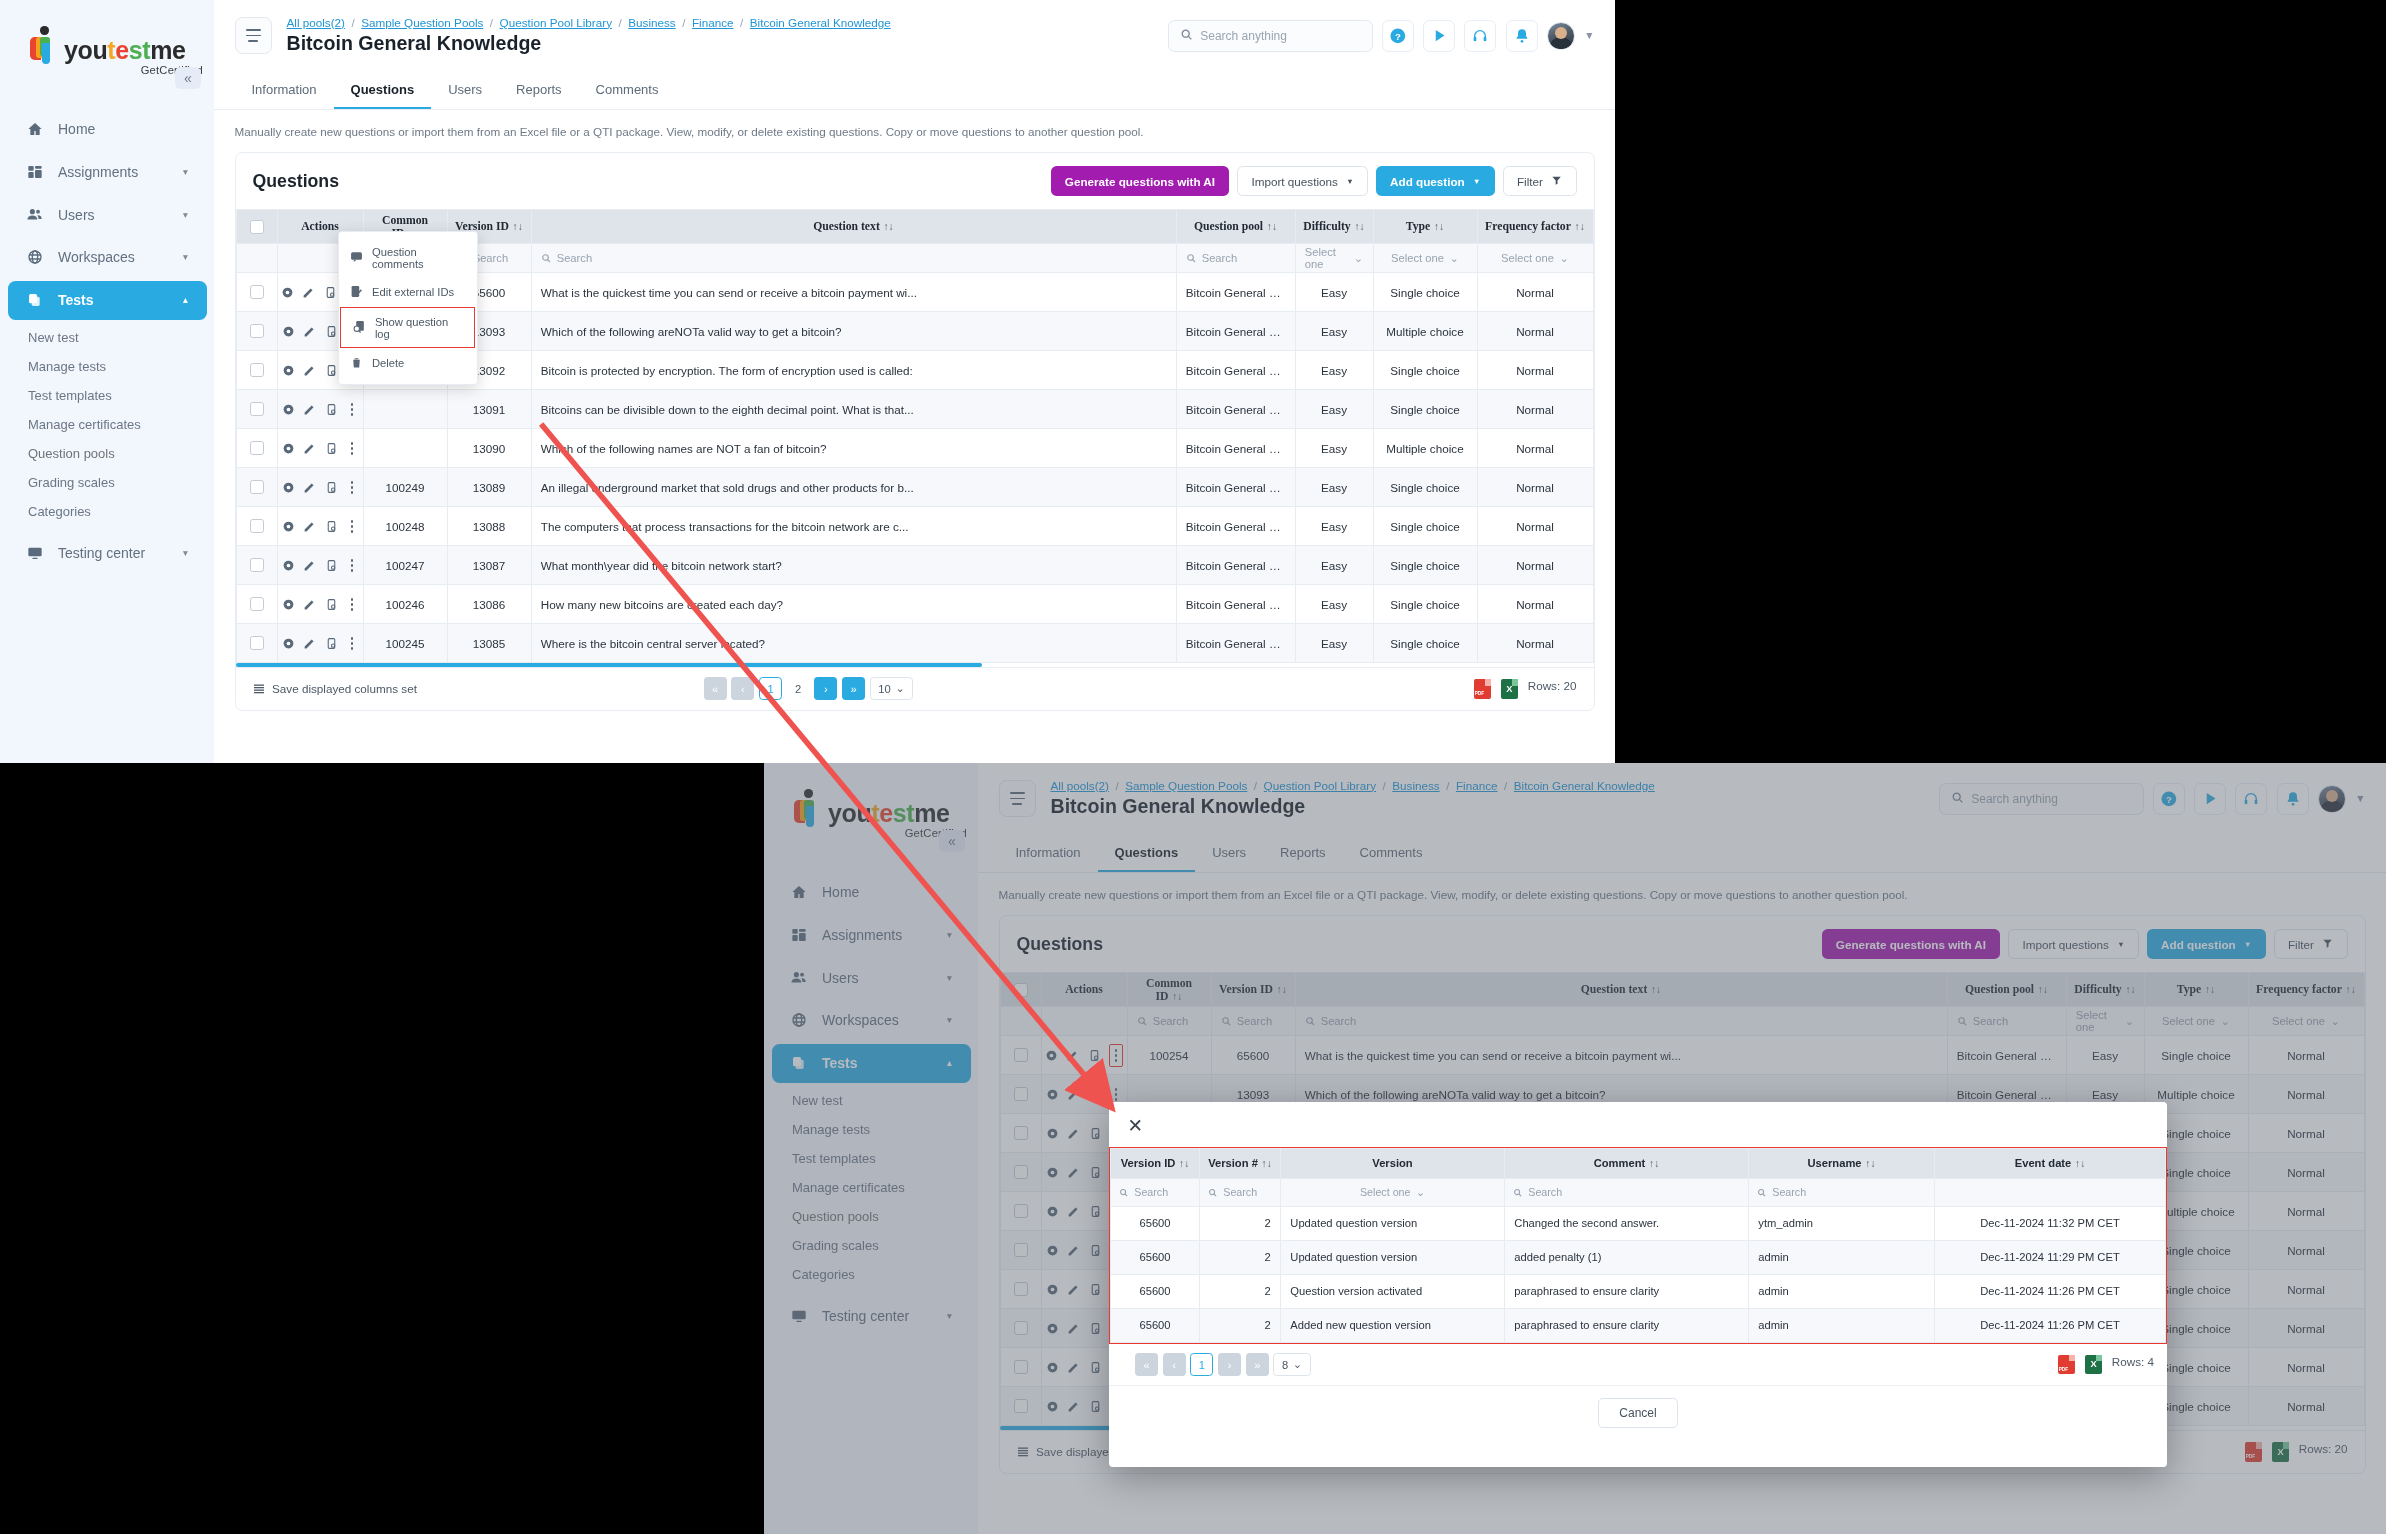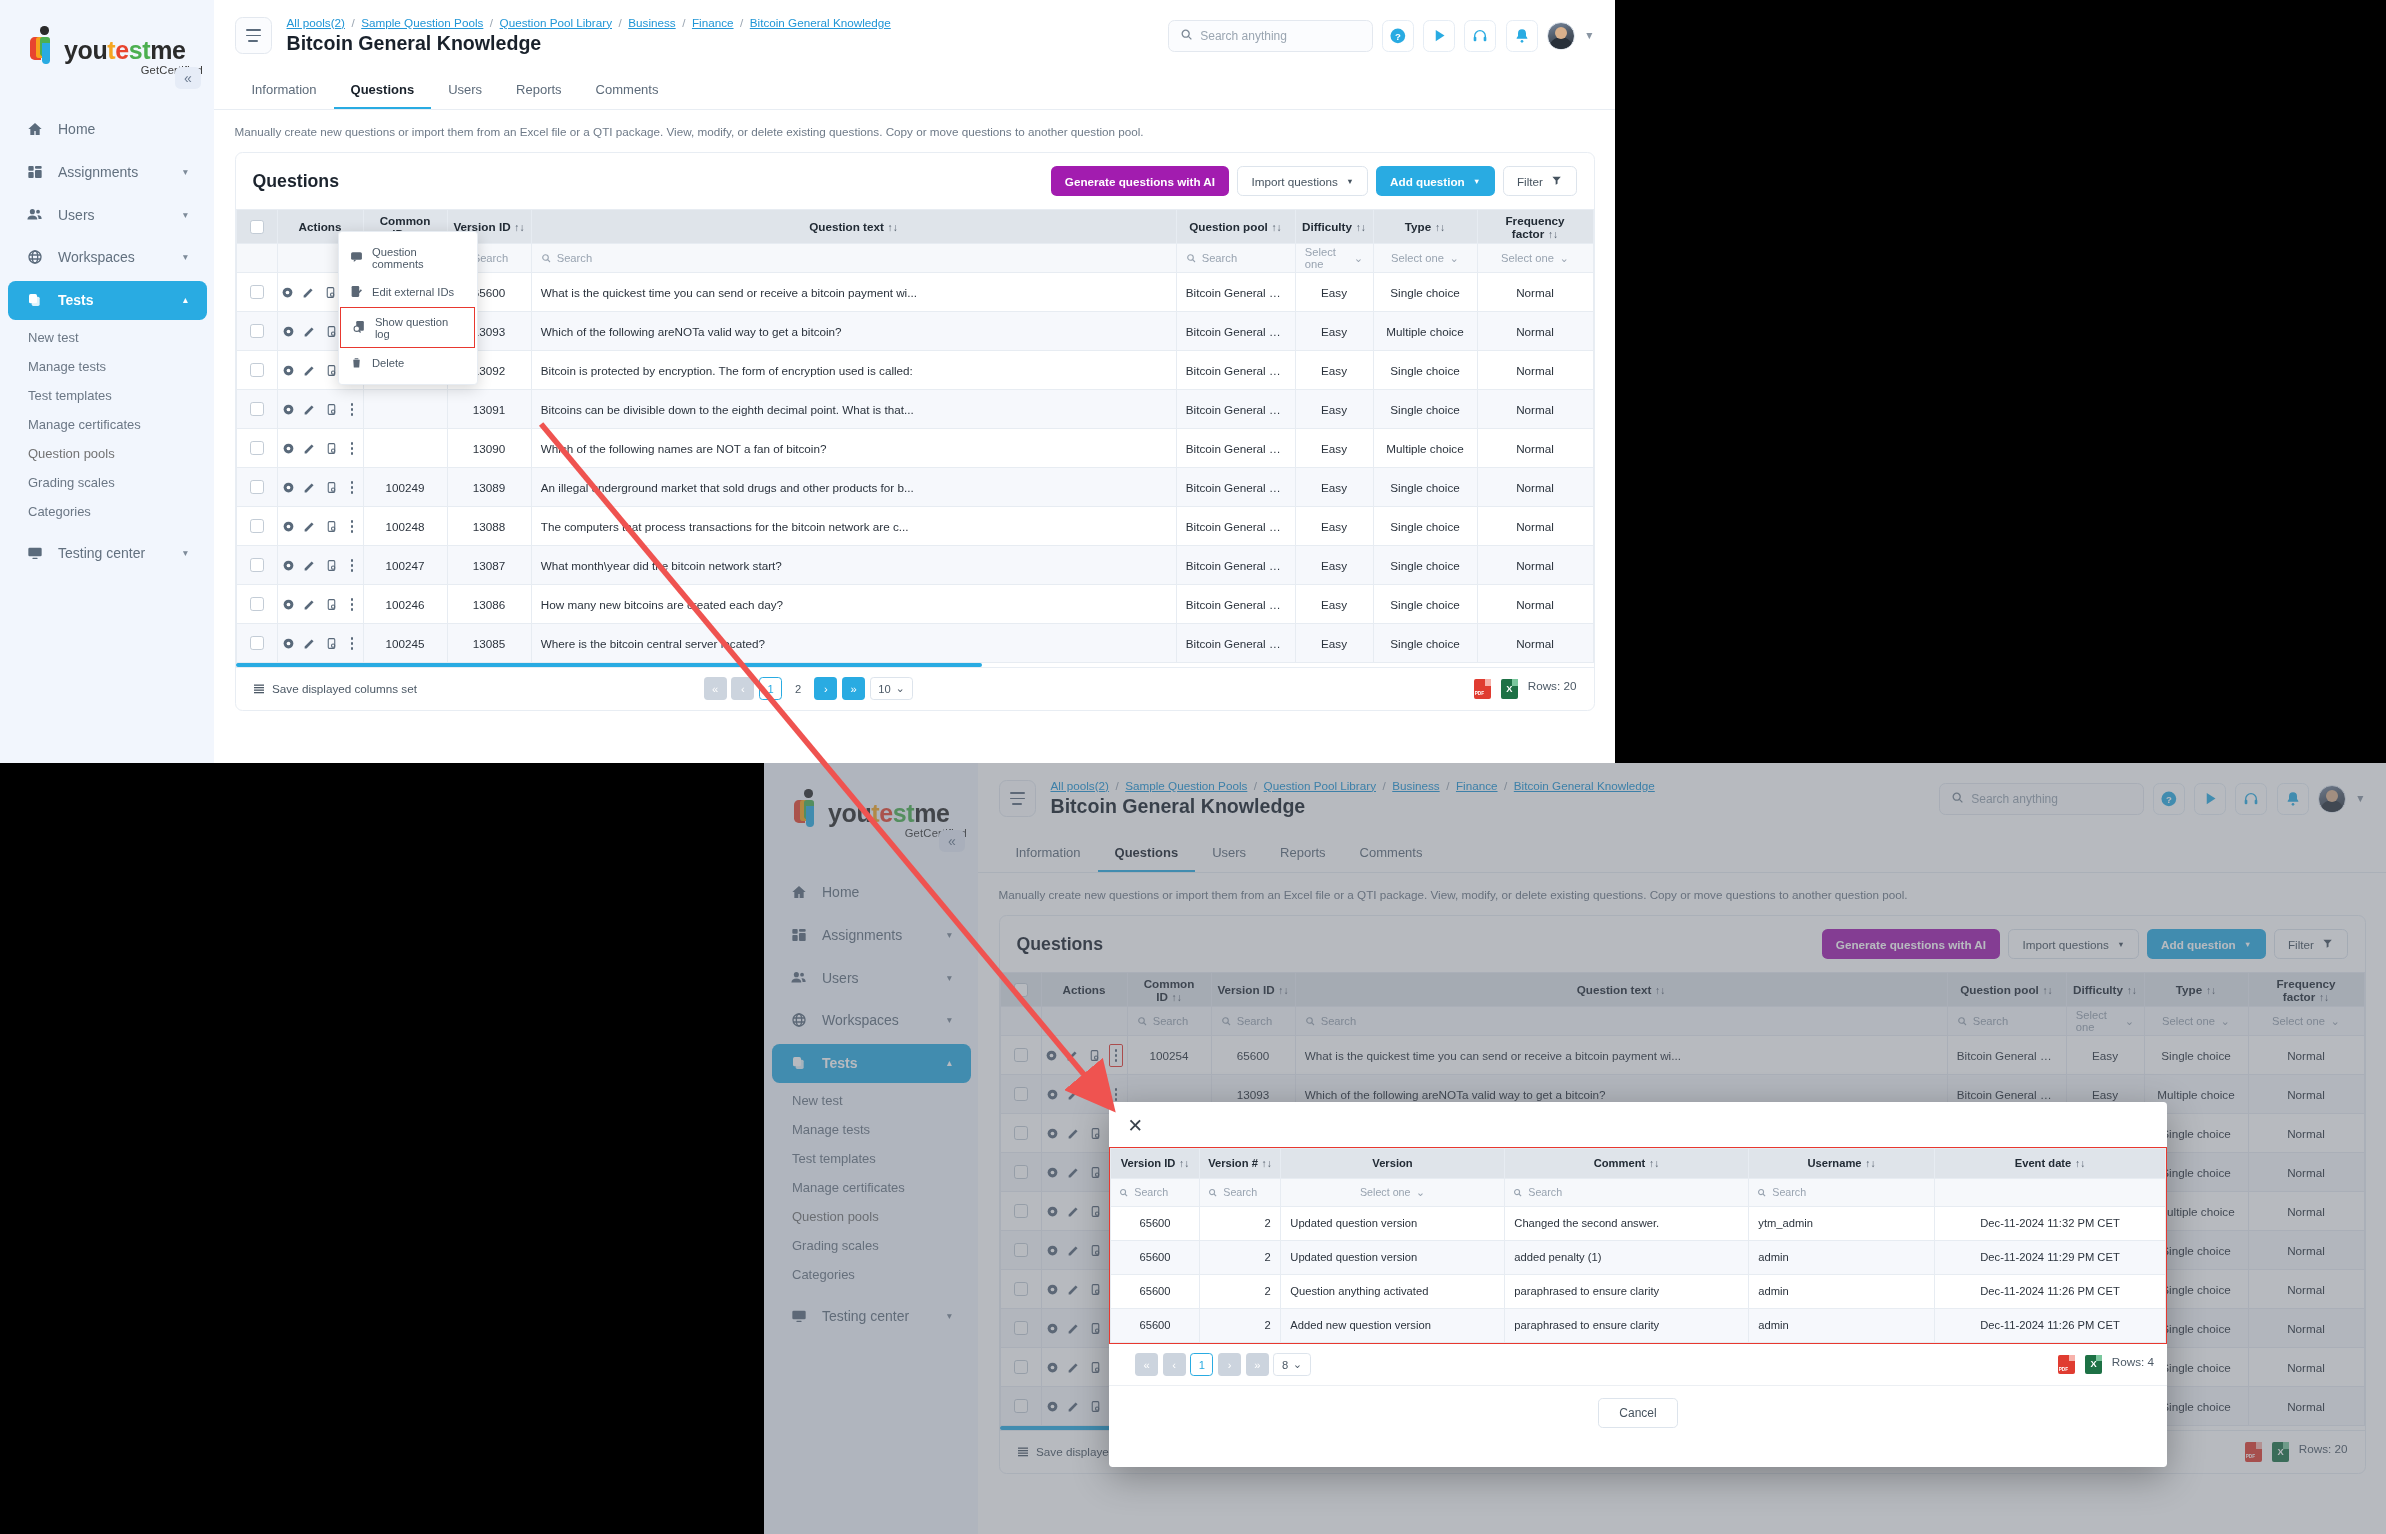--- a/index.html
+++ b/index.html
@@ -170,21 +170,21 @@
   .btn-blue { background: #29abe2; color: #fff; }
   .btn .tri { font-size: 7.5px; }
 
   
   table.qtable { width: 100%; border-collapse: collapse; table-layout: fixed; }
   table.qtable th, table.qtable td {
     border: 0.9px solid #e7ecf2; font-size: 11.7px; color: #2b333d;
   }
   table.qtable thead th {
     background: #dfe4ea; font-weight: 700; height: 34px; text-align: center;
-    padding: 0 5.6px; font-size: 11.7px; color: #222b35;
+    padding: 0 5.6px; font-size: 11.7px; color: #222b35; font-family: Liberation Serif, serif;
   }
   .sorticon { color: #5c6774; font-size: 10.3px; margin-left: 3.7px; }
   table.qtable tr.filter-row td {
     background: #f6f8fb; height: 29px; padding: 0 9.3px;
     color: #98a3b0; font-size: 11.2px;
   }
   .filter-cell { display: flex; align-items: center; gap: 5.6px; }
   .filter-cell.ctr { justify-content: center; }
   table.qtable tbody td {
     height: 39px; padding: 0 9.3px; text-align: center; overflow: hidden;
@@ -1802,21 +1802,21 @@
             <td>65600</td>
             <td class="lright">2</td>
             <td class="lleft">Updated question version</td>
             <td class="lleft">added penalty (1)</td>
             <td class="lleft">admin</td>
             <td>Dec-11-2024 11:29 PM CET</td>
           </tr>
           <tr>
             <td>65600</td>
             <td class="lright">2</td>
-            <td class="lleft">Question anything activated</td>
+            <td class="lleft">Question version activated</td>
             <td class="lleft">paraphrased to ensure clarity</td>
             <td class="lleft">admin</td>
             <td>Dec-11-2024 11:26 PM CET</td>
           </tr>
           <tr>
             <td>65600</td>
             <td class="lright">2</td>
             <td class="lleft">Added new question version</td>
             <td class="lleft">paraphrased to ensure clarity</td>
             <td class="lleft">admin</td>

